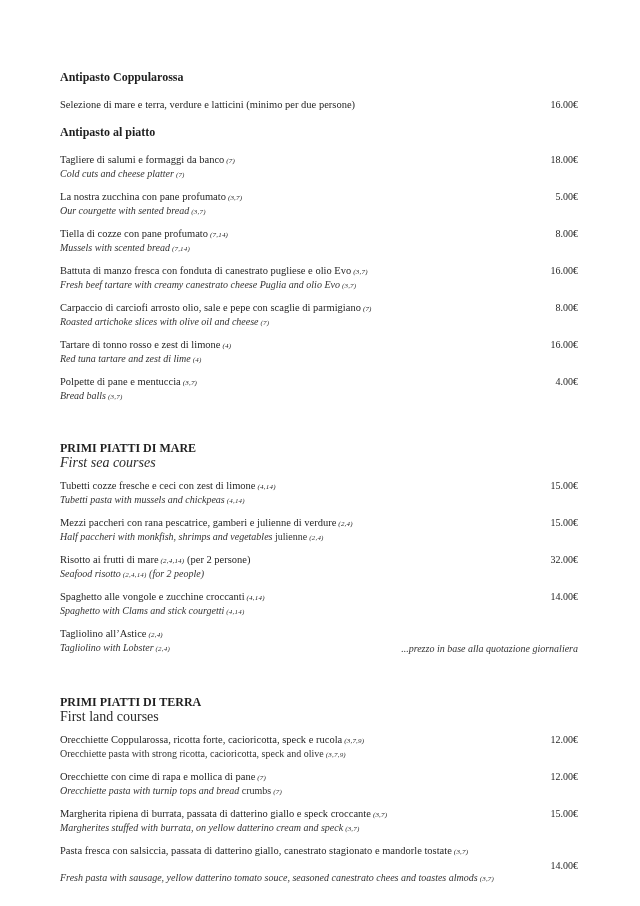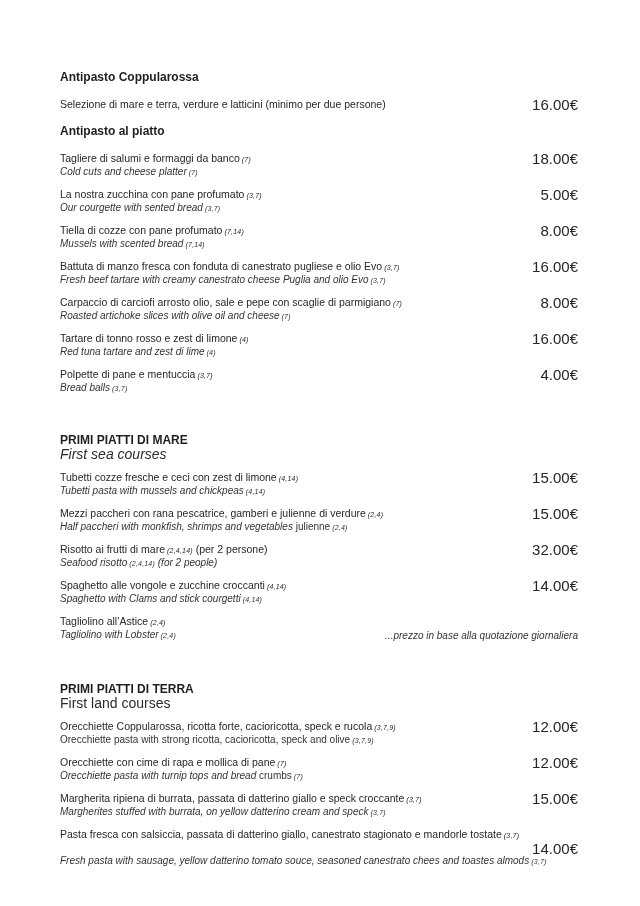--- a/index.html
+++ b/index.html
@@ -20,21 +20,21 @@
     font-size: 12px; line-height: 13px;
     font-weight: 700; margin: 0;
     color: #1f1f1f;
   }
   .sec-subtitle {
     font-size: 14px; line-height: 13px;
     color: #2b2b2b;
     margin: 1px 0 0 0;
   }
   .sec-subtitle.italic { font-style: italic; }
-  .sec { margin: 0; }
+  .sec { margin: 0; font-family: Liberation Serif, serif; }
   .sec .items { margin-top: 14px; }
   .sec-2 { margin-top: 13px; }
   .sec-3 { margin-top: 39px; }
   .sec-3 .items, .sec-4 .items { margin-top: 10px; }
   .sec-4 { margin-top: 41px; }
   .item {
     display: flex; justify-content: space-between; align-items: flex-start;
     margin-bottom: 9px;
   }
   .item-text { flex: 1 1 auto; min-width: 0; }
@@ -48,21 +48,21 @@
     color: #333333;
   }
   .eng .up { font-style: normal; }
   .alg {
     font-size: 7px; font-style: italic;
     letter-spacing: 0.2px;
     margin-left: 2px;
   }
   .price {
     flex: 0 0 auto;
-    font-size: 15px; line-height: 13px;
+    font-size: 10px; line-height: 13px;
     color: #262626;
     margin-left: 12px;
     white-space: nowrap;
   }
   .note {
     flex: 0 0 auto;
     align-self: flex-end;
     font-size: 10px; line-height: 12px;
     font-style: italic;
     color: #333333;

